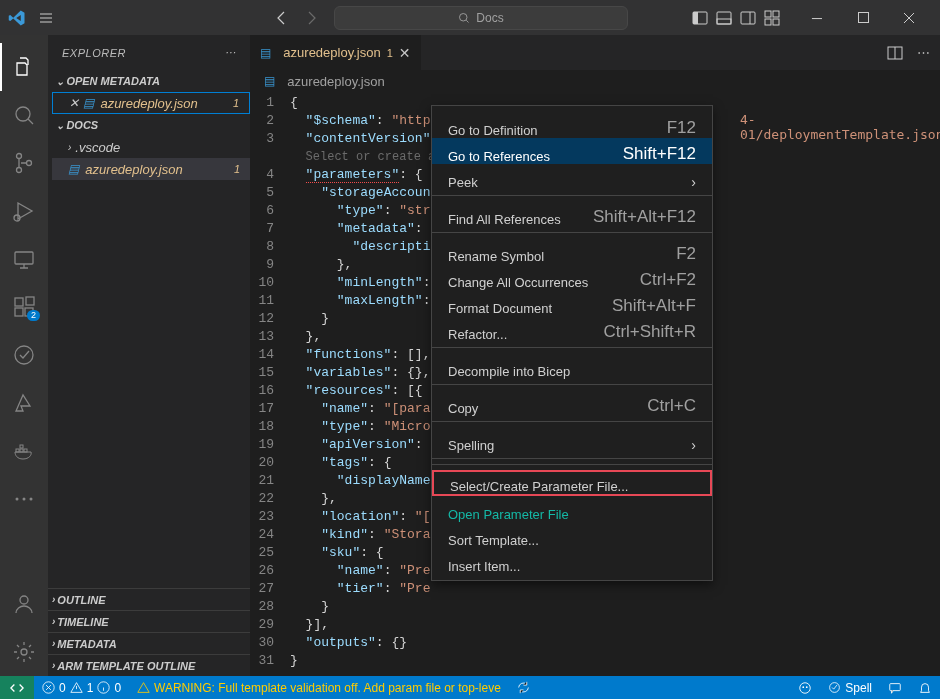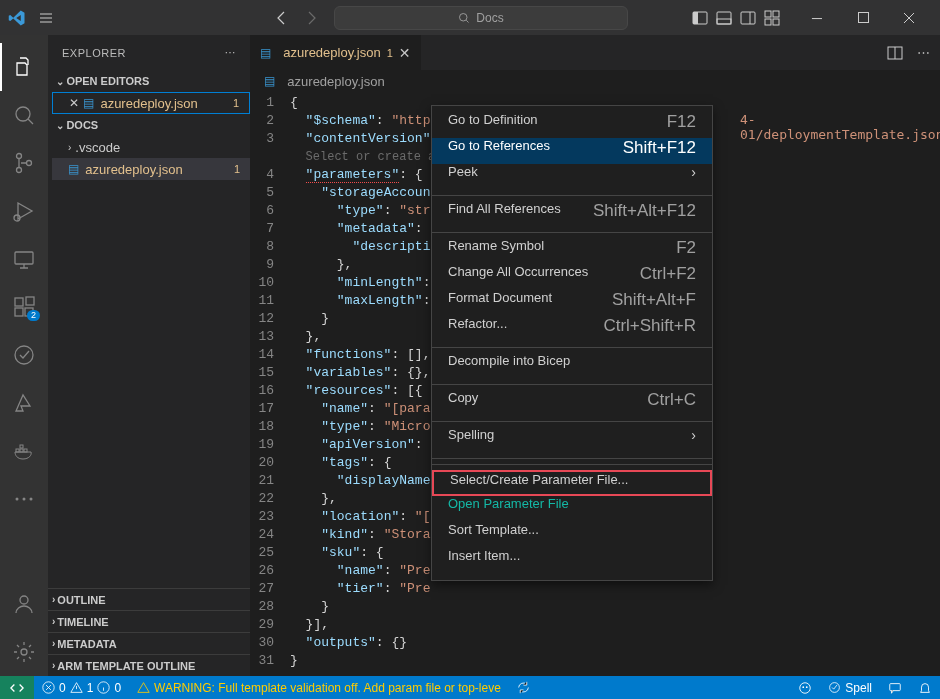--- a/index.html
+++ b/index.html
@@ -20,21 +20,21 @@
     
     
     .activitybar { position: absolute; left: 0; top: 35px; bottom: 23px; width: 48px; background: #333333; display: flex; flex-direction: column; align-items: center; padding-top: 8px; }
     .activitybar .act-item { width: 48px; height: 48px; display: flex; align-items: center; justify-content: center; color: #858585; position: relative; }
     .activitybar .act-item.active { color: #ffffff; }
     .activitybar .act-item.active::before { content:''; position:absolute; left:0; top:0; bottom:0; width:2px; background:#ffffff; }
     .act-badge { position:absolute; bottom:10px; right:8px; background:#007acc; color:#fff; border-radius:10px; font-size:9px; padding:1px 4px; line-height:1; }
     .activitybar .spacer { flex: 1; }
     
     
-    .sidebar { position: absolute; left: 48px; top: 35px; bottom: 23px; width: 202px; background: #252526; display: flex; flex-direction: column; }
+    .sidebar { position: absolute; left: 48px; top: 35px; bottom: 23px; width: 202px; background: #252526; display: flex; flex-direction: column; font-style: italic; }
     .sidebar-header { height: 35px; display: flex; align-items: center; padding: 0 14px; font-size: 11px; color: #bbbbbb; letter-spacing: 0.5px; justify-content:space-between;}
     .sidebar-section { padding-left: 4px; }
     .section-head { display: flex; align-items: center; height: 22px; font-size: 11px; font-weight: 700; padding-left: 4px; color:#cccccc; cursor:pointer;}
     .section-head .chev { margin-right:2px; font-size:10px; }
     .tree-item { display: flex; align-items: center; height: 22px; padding-left: 16px; font-size: 13px; position:relative; cursor:pointer;}
     .tree-item.modified { color: #e2c08d; }
     .tree-item.selected-outline { border:1px solid #007fd4; }
     .file-icon { margin-right: 6px; color:#519aba; font-size:12px; }
     .file-icon.arm { color:#3a95d0;}
     .tree-close { margin-right:4px; color:#cccccc; font-size:12px;}
@@ -57,21 +57,21 @@
     .code div { height: 18px; line-height:18px;}
     .c-brace { color: #d4d4d4; }
     .c-prop { color: #9cdcfe; }
     .c-str { color: #ce9178; }
     .c-punc { color: #d4d4d4; }
     .c-hint { color:#6b6b6b; font-size:12px;}
     .error-underline { border-bottom: 1px dotted #f14c4c; }
     
     
     .context-menu { position: absolute; left: 431px; top: 105px; width: 282px; background: #1f1f1f; border:1px solid #454545; box-shadow: 0 4px 10px rgba(0,0,0,0.5); padding: 6px 0; font-size:13px; }
-    .cm-item { display:flex; justify-content:space-between; align-items:flex-start; height:26px; padding:0 16px; color:#d0d0d0; cursor:pointer;}
+    .cm-item { display:flex; justify-content:space-between; align-items:flex-end; height:26px; padding:0 16px; color:#d0d0d0; cursor:pointer;}
     .cm-item.hover { background:#04395e; color:#ffffff;}
     .cm-item.disabled { color:#14b8a6;}
     .cm-sep { height:1px; background:#454545; margin:5px 0;}
     .cm-key { color:#a0a0a0; font-size:17px;}
     .cm-item.hover .cm-key { color:#ffffff;}
     .cm-highlight { border:2px solid #e74856; }
     
     
     .statusbar { position: absolute; left: 0; bottom: 0; right: 0; height: 23px; background: #007acc; display: flex; align-items: center; color: #ffffff; font-size: 12px; }
     .status-launch { width:34px; height:23px; background:#16825d; display:flex; align-items:center; justify-content:center;}
@@ -242,21 +242,21 @@
 </div>
 
 <div class="sidebar">
   <div class="sidebar-header">
     <span>EXPLORER</span>
     <span>⋯</span>
   </div>
   <div class="sidebar-section">
     <div class="section-head">
         <span class="chev">⌄</span>
-        <span>OPEN EDITORS</span>
+        <span>OPEN METADATA</span>
       </div>
     <div class="tree-item modified selected-outline">
       <span class="tree-close">✕</span>
       <span class="file-icon arm">▤</span>
       <span>azuredeploy.json</span>
       <span class="badge-m">1</span>
     </div>
     <div class="section-head">
         <span class="chev">⌄</span>
         <span>DOCS</span>

